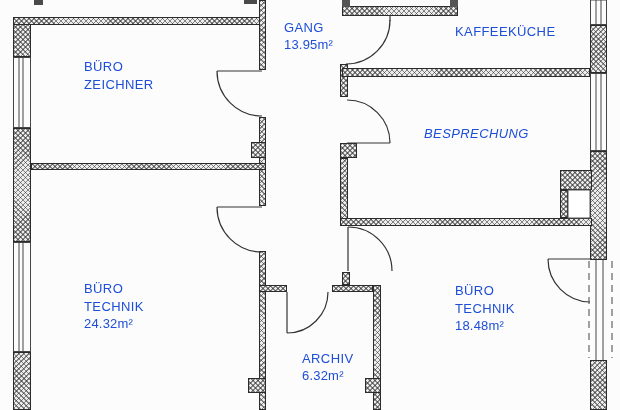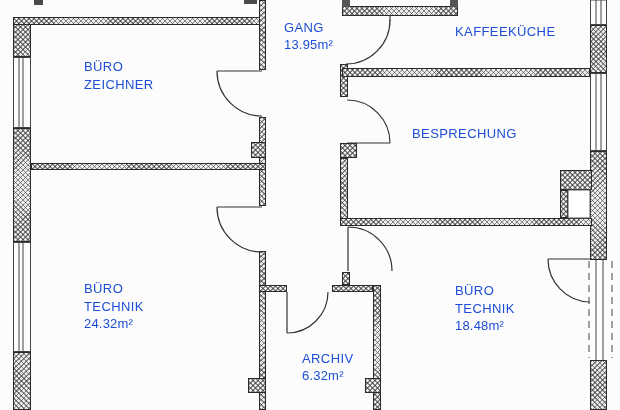--- a/index.html
+++ b/index.html
@@ -137,21 +137,21 @@
 
   <div class="room-label" style="left:284px;top:19px;">
     <span class="nm">GANG</span>
     <span class="ar">13.95m²</span>
   </div>
 
   <div class="room-label" style="left:455px;top:23px;">
     <span class="nm">KAFFEEKÜCHE</span>
   </div>
 
-  <div class="room-label" style="left:412px;top:125px;">
+  <div class="room-label" style="left:424px;top:125px;font-style:italic;">
     <span class="nm">BESPRECHUNG</span>
   </div>
 
   <div class="room-label" style="left:84px;top:280px;">
     <span class="nm">BÜRO</span>
     <span class="nm">TECHNIK</span>
     <span class="ar">24.32m²</span>
   </div>
 
   <div class="room-label" style="left:455px;top:282px;">

